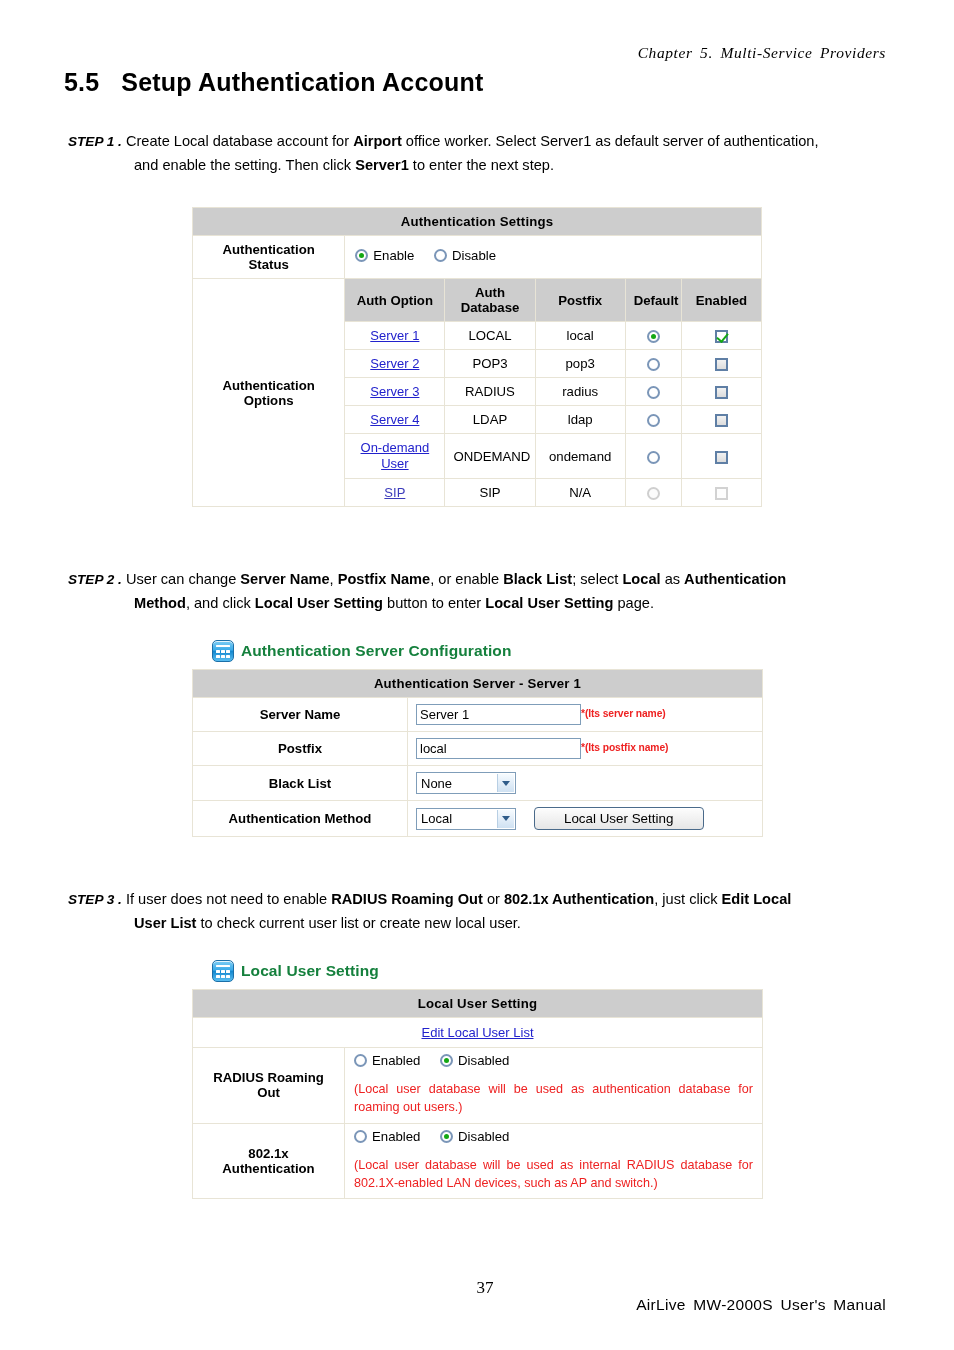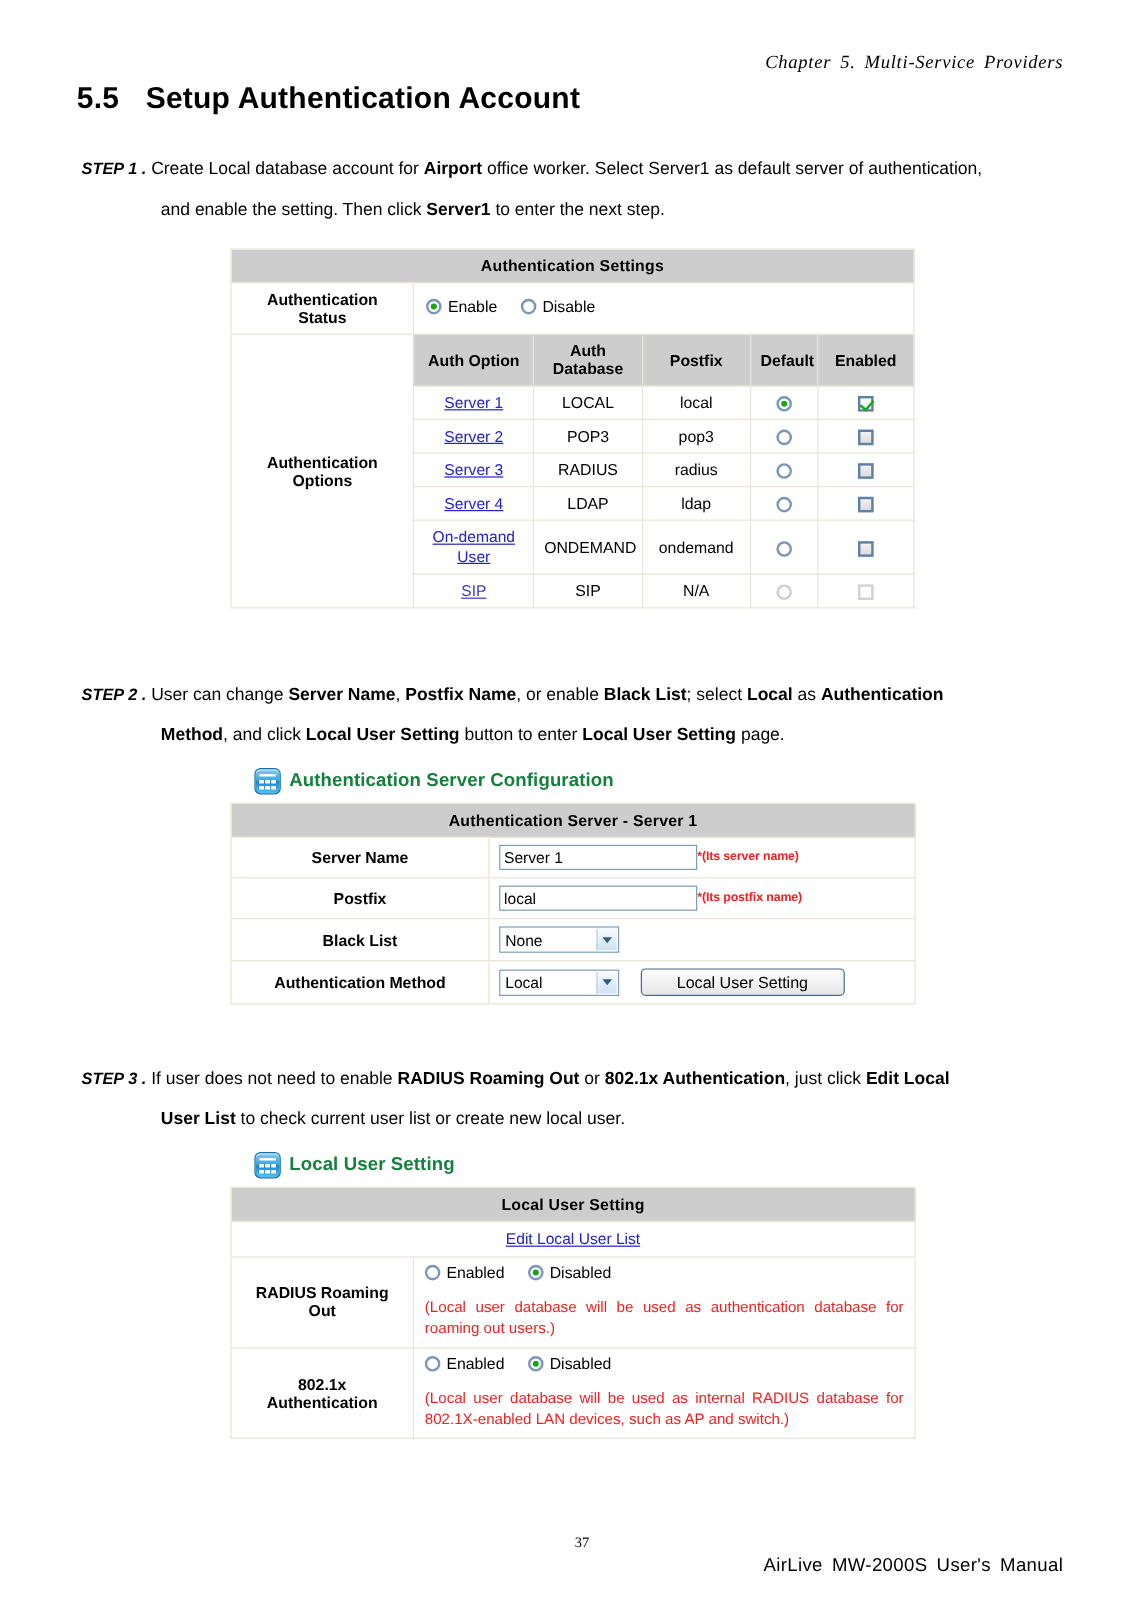--- a/index.html
+++ b/index.html
@@ -47,21 +47,21 @@
     line-height: 1.55;
     text-align: justify;
   }
   .step .tag {
     font-style: italic;
     font-weight: bold;
     font-size: 13.6px;
     white-space: nowrap;
   }
   .step .body { display: inline; }
-  .step .cont { display:block; padding-left: 66px; margin-top:11px; }
+  .step .cont { display:block; padding-left: 66px; margin-top:1px; }
   .step b { font-weight: bold; }
 
   #step1 { top: 130px; }
   #step2 { top: 568px; }
   #step3 { top: 888px; }
 
   
   .shot {
     position: absolute;
     font-family: "Liberation Sans", sans-serif;
@@ -259,21 +259,21 @@
   #shot2 table.ui { width: 570px; margin-left:-8px; }
   #shot3 table.ui { width: 570px; margin-left:-8px; }
 
   
   .page-num {
     position:absolute;
     left: 16px; right: 0;
     top: 1278px;
     text-align:center;
     font-family:"Liberation Serif", serif;
-    font-size: 12px;
+    font-size: 17px;
   }
   .footer-right {
     position:absolute;
     right: 68px; top: 1296px;
     font-size: 15.5px;
     letter-spacing:.3px;
     word-spacing: 3px;
   }
 </style>
 </head>

